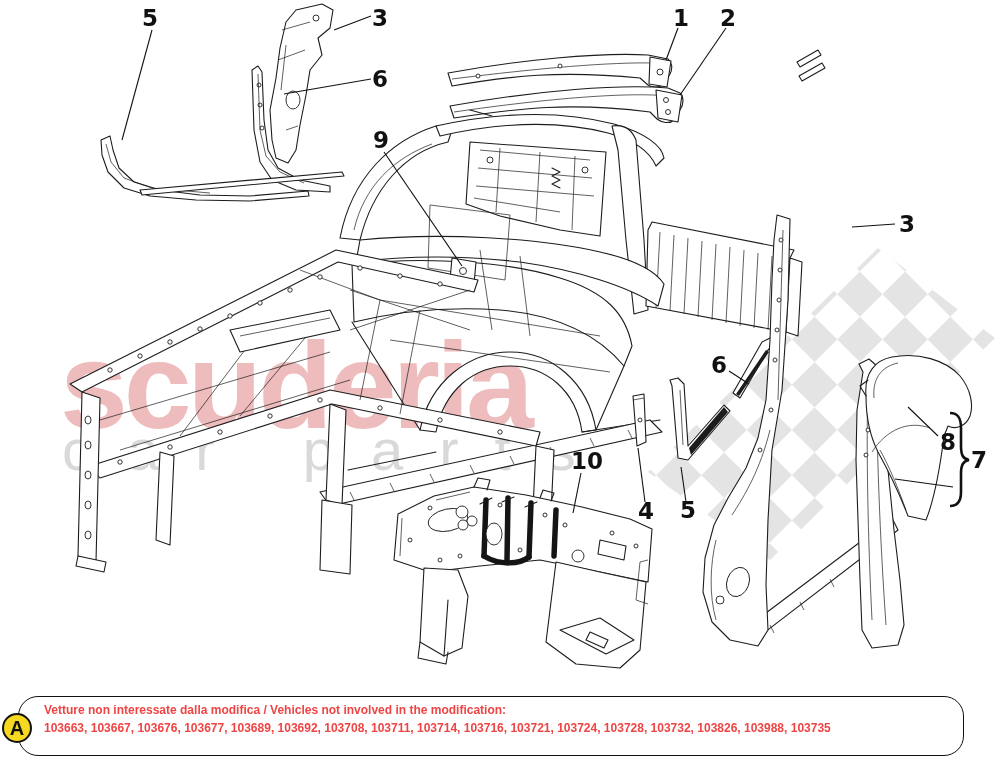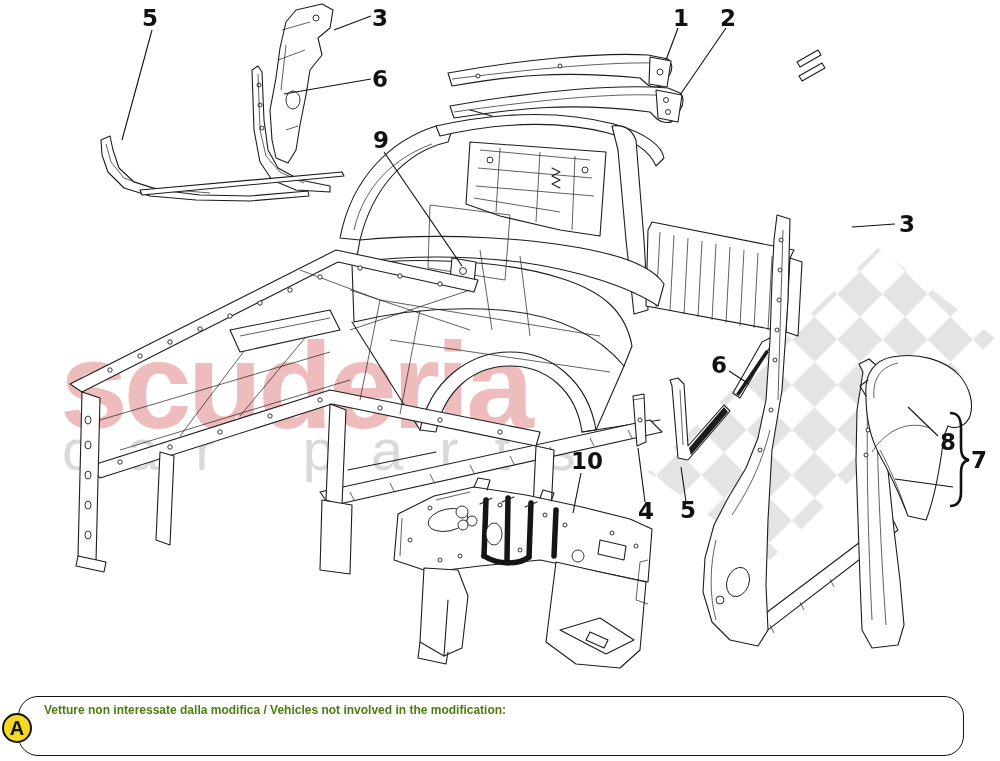--- a/index.html
+++ b/index.html
@@ -7,21 +7,21 @@
        font-family:"Liberation Sans","DejaVu Sans",sans-serif;}
   .stage{position:absolute;left:0;top:0;width:1000px;height:761px;}
   svg{display:block;}
   .note-box{position:absolute;left:18px;top:696px;width:946px;height:60px;
             border:1.7px solid #111;border-radius:20px;background:#fff;box-sizing:border-box;}
   .note-badge{position:absolute;left:2px;top:713px;width:30px;height:30px;border-radius:50%;
               background:#f7d821;border:2px solid #111;box-sizing:border-box;
               display:flex;align-items:center;justify-content:center;
               font-weight:bold;font-size:20px;color:#111;z-index:5;}
   .note-text{position:absolute;left:44px;top:701px;width:912px;
-             font-size:12px;font-weight:bold;color:#4d7c0f;line-height:18.4px;
+             font-size:12px;font-weight:bold;color:#ef4444;line-height:18.4px;
              letter-spacing:0px;white-space:nowrap;z-index:4;}
   .callout{font-family:"DejaVu Sans","Liberation Sans",sans-serif;font-weight:bold;
            font-size:23px;fill:#111;}
   .lead{stroke:#111;stroke-width:1.1;fill:none;}
   .ln{stroke:#1d1d1d;stroke-width:1.1;fill:none;stroke-linejoin:round;stroke-linecap:round;}
   .lnf{stroke:#1d1d1d;stroke-width:1.1;fill:#ffffff;stroke-linejoin:round;}
   .lnt{stroke:#1d1d1d;stroke-width:0.7;fill:none;}
   .dk{stroke:#151515;stroke-width:5.5;fill:none;stroke-linecap:round;}
   .dkf{fill:#1c1c1c;stroke:none;}
   .hole{stroke:#1d1d1d;stroke-width:0.9;fill:#fff;}
@@ -263,14 +263,15 @@
     <text class="callout" x="587" y="469">10</text>
     <text class="callout" x="948" y="450">8</text>
     <text class="callout" x="979" y="468">7</text>
   </g>
 </svg>
 
   <div class="note-box"></div>
   <div class="note-badge">A</div>
   <div class="note-text">
     <div>Vetture non interessate dalla modifica / Vehicles not involved in the modification:</div>
+    <div>103663, 103667, 103676, 103677, 103689, 103692, 103708, 103711, 103714, 103716, 103721, 103724, 103728, 103732, 103826, 103988, 103735</div>
   </div>
 </div>
 
 </body></html>

